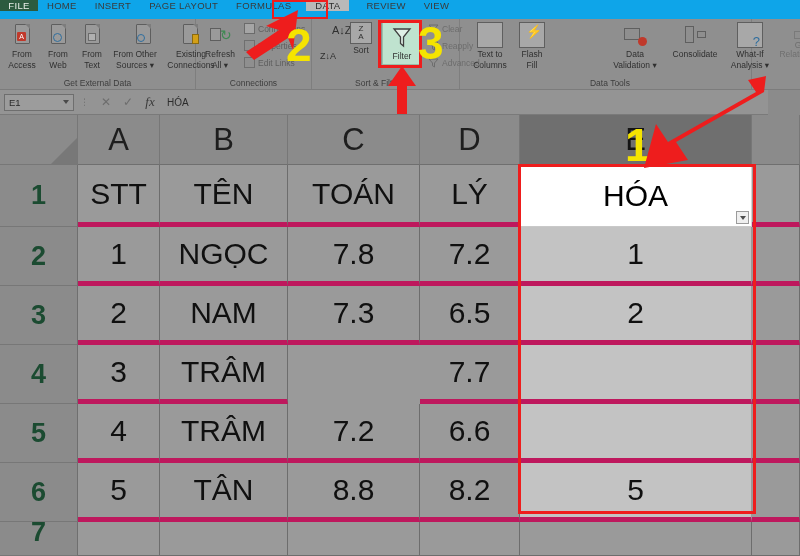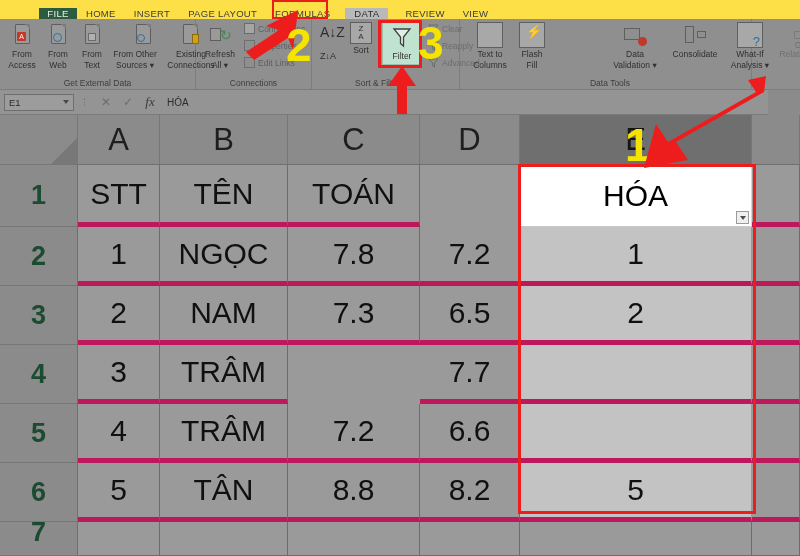--- a/index.html
+++ b/index.html
@@ -13,24 +13,23 @@
     position: relative;
     width: 800px; height: 556px;
     background: #8b8b8b;
     
   }
 
   
   .tabbar {
     position: absolute; top: 0; left: 0;
     width: 800px; height: 19px;
-    background: #fde047;
-    display: flex; align-items: flex-end;
+    background: #0ea5e9;
+    display: flex; align-items: flex-start;
     font-size: 9.5px;
-    padding-left: 39px;
   }
   .tab-file {
     width: 38px; background: #2c5b3f; color: #e9efe9;
     display: flex; align-items: center; justify-content: center;
     letter-spacing: .3px;
   }
   .tab {
     padding: 0 9px;
     display: flex; align-items: center; justify-content: center;
     color: #3a3a3a; letter-spacing: .3px; white-space: nowrap;
@@ -283,21 +282,21 @@
         <span>Properties</span>
       </div>
       <div class="smallbtn" style="left:48px; top:38px;">
         <span class="sico" style="border:1px solid #6f6f6f;"></span>
         <span>Edit Links</span>
       </div>
       <div class="rgroup-title">Connections</div>
     </div>
 
     <div class="rgroup" style="left:312px; width:148px;">
-      <div class="smallbtn" style="left:8px; top:5px; font-size:14px; color:#2f2f2f;">
+      <div class="smallbtn" style="left:20px; top:5px; font-size:11px; color:#2f2f2f;">
         <span>A↓Z</span>
       </div>
       <div class="smallbtn" style="left:8px; top:32px; font-size:9px; color:#2f2f2f;">
         <span>Z↓A</span>
       </div>
       <div class="bigbtn" style="left:32px; width:34px;">
         <span class="ico" style="width:22px;height:22px;border:1px solid #5f5f5f;background:#a8a8a8;display:flex;align-items:center;justify-content:center;font-size:8px;color:#2f2f2f;line-height:8px;">Z<br>A</span>
         <span class="lbl">Sort</span>
       </div>
       <div class="bigbtn filter-hl" style="left:70px; width:40px; top:2px; padding:2px 0 3px; border:1px solid #9bbfa9;">
@@ -443,20 +442,23 @@
       </div>
 
     <div class="cell" style="left:78px; top:50px; width:82px; height:62px;">
         <span>STT</span>
       </div>
     <div class="cell" style="left:160px; top:50px; width:128px; height:62px;">
         <span>TÊN</span>
       </div>
     <div class="cell" style="left:288px; top:50px; width:132px; height:62px;">
         <span>TOÁN</span>
+      </div>
+    <div class="cell" style="left:420px; top:50px; width:100px; height:62px;">
+        <span>LÝ</span>
       </div>
     <div class="cell active" style="left:520px; top:50px; width:232px; height:62px;">
       <span>HÓA</span>
       <span class="filter-caret">
           <i></i>
         </span>
     </div>
     <div class="cell" style="left:752px; top:50px; width:48px; height:62px;"></div>
 
     <div class="cell" style="left:78px; top:112px; width:82px; height:59px;">

